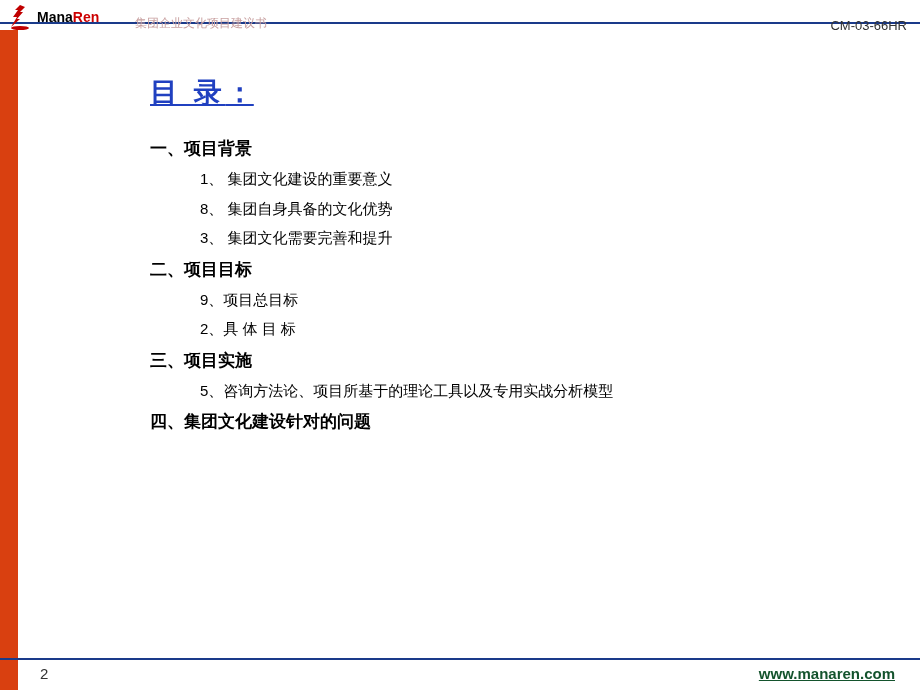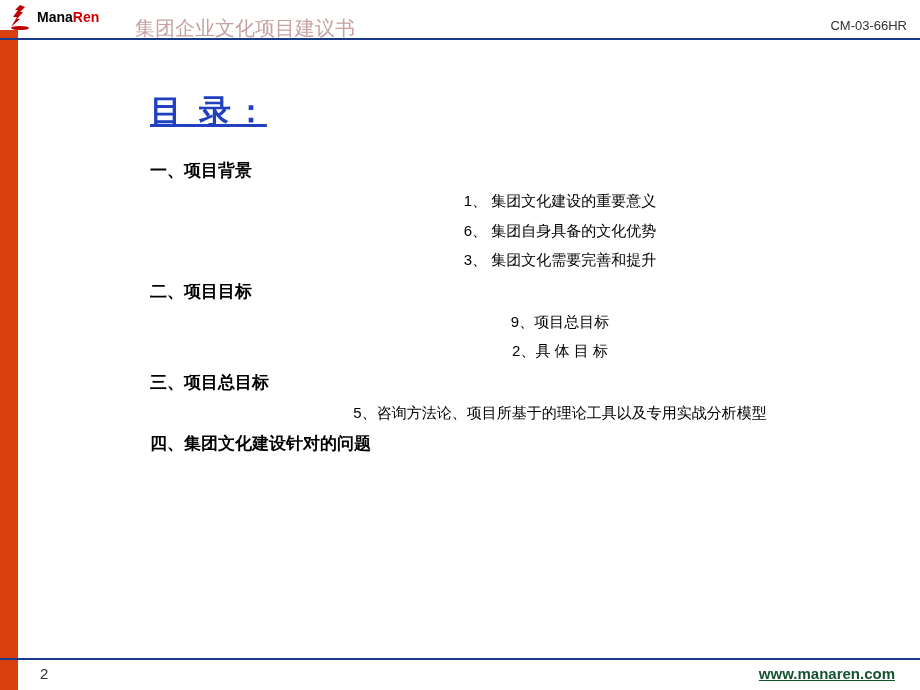--- a/index.html
+++ b/index.html
@@ -18,21 +18,21 @@
     .left-bar {
       position: absolute;
       left: 0;
       top: 30px;
       width: 18px;
       height: 660px;
       background: #d94010;
     }
     .header {
       position: relative;
-      height: 40px;
+      height: 24px;
       border-bottom: 2px solid #1a3a8a;
     }
     .logo {
       position: absolute;
       left: 5px;
       top: 2px;
       display: flex;
       align-items: center;
     }
     .logo-icon {
@@ -45,36 +45,36 @@
       font-weight: bold;
       color: #000;
     }
     .logo-text .red {
       color: #c00;
     }
     .header-title {
       position: absolute;
       left: 135px;
       top: 15px;
-      font-size: 20px;
+      font-size: 12px;
       color: #c8a0a0;
       font-weight: normal;
     }
     .header-code {
       position: absolute;
       right: 13px;
       top: 18px;
       font-size: 13px;
       color: #333;
     }
     .content {
       padding: 50px 0 0 150px;
     }
     .toc-title {
-      font-size: 32px;
+      font-size: 28px;
       font-weight: bold;
       color: #2040c0;
       text-decoration: underline;
       margin-bottom: 25px;
       letter-spacing: 4px;
     }
     .toc-title .colon {
       letter-spacing: 0;
     }
     .section {
@@ -85,21 +85,20 @@
       font-weight: bold;
       color: #000;
       margin-bottom: 8px;
     }
     .sub-item {
       font-size: 15px;
       color: #000;
       margin-left: 50px;
       margin-bottom: 7px;
       line-height: 1.5;
-      text-align: center;
     }
     .footer {
       position: absolute;
       bottom: 0;
       left: 0;
       right: 0;
       height: 32px;
       border-top: 2px solid #1a3a8a;
     }
     .page-number {
@@ -141,32 +140,32 @@
 </div>
 
 <div class="content">
   <div class="toc-title">
     <span>目 录</span><span class="colon">：</span>
   </div>
 
   <div class="section">
     <div class="section-title">一、项目背景</div>
     <div class="sub-item">1、 集团文化建设的重要意义</div>
-    <div class="sub-item">6、 集团自身具备的文化优势</div>
+    <div class="sub-item">8、 集团自身具备的文化优势</div>
     <div class="sub-item">3、 集团文化需要完善和提升</div>
   </div>
 
   <div class="section">
     <div class="section-title">二、项目目标</div>
     <div class="sub-item">9、项目总目标</div>
     <div class="sub-item">2、具 体 目 标</div>
   </div>
 
   <div class="section">
-    <div class="section-title">三、项目总目标</div>
+    <div class="section-title">三、项目实施</div>
     <div class="sub-item">5、咨询方法论、项目所基于的理论工具以及专用实战分析模型</div>
   </div>
 
   <div class="section">
     <div class="section-title">四、集团文化建设针对的问题</div>
   </div>
 </div>
 
 <div class="footer">
   <div class="page-number">2</div>

